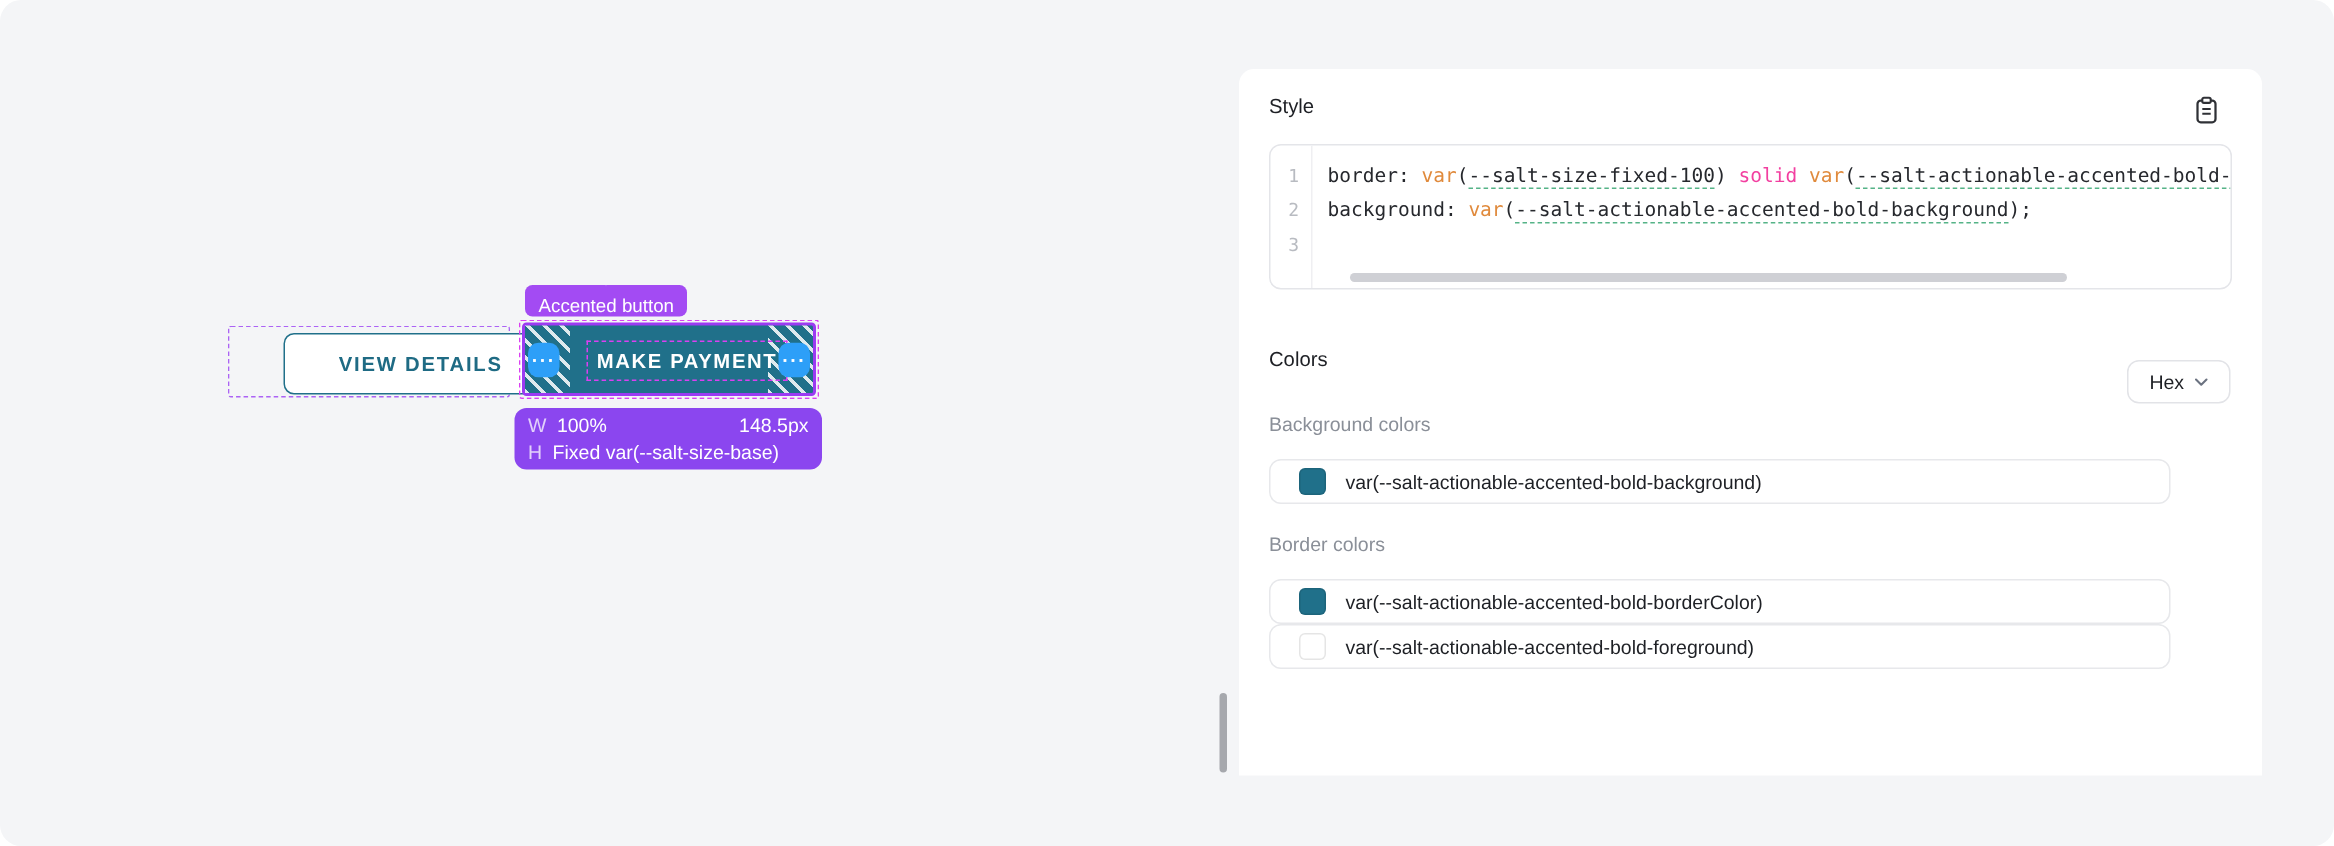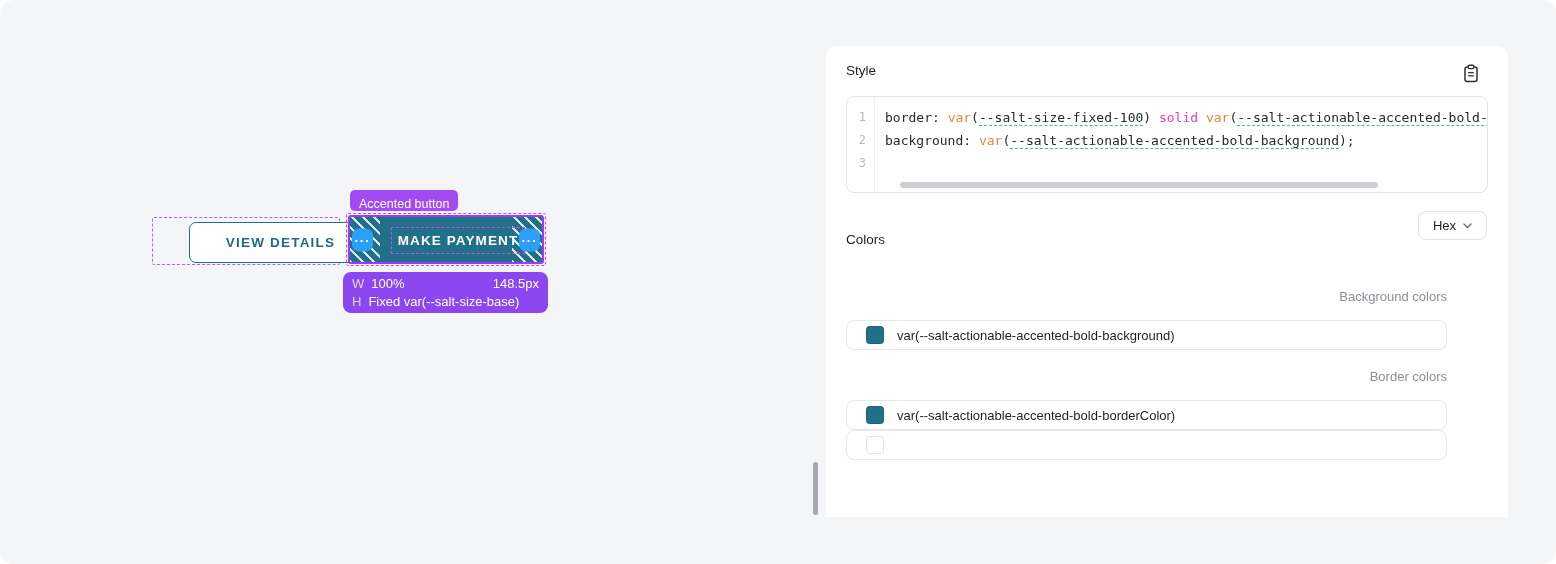--- a/index.html
+++ b/index.html
@@ -50,24 +50,24 @@
     font-family:"DejaVu Sans Mono","Liberation Mono",monospace;font-size:12px;line-height:23px;color:#B8BBC1;text-align:right;}
   .code-lines{flex:1;padding:9px 0 0 10px;overflow:hidden;
     font-family:"DejaVu Sans Mono","Liberation Mono",monospace;font-size:13px;line-height:23px;color:#26282D;}
   .code-line{white-space:pre;}
   .tok-fn{color:var(--code-orange,#E08A3C);}
   .tok-kw{color:var(--code-pink,#F23FA0);}
   .tok-vr{border-bottom:1px dashed var(--code-underline,#55B387);cursor:pointer;}
   .h-thumb{position:absolute;left:53px;bottom:4px;width:478px;height:6px;border-radius:3px;background:#CFD0D5;cursor:default;}
 
   .colors-title{top:186px;}
-  .hex-dropdown{position:absolute;left:592px;top:165px;width:69px;height:29px;box-sizing:border-box;background:#fff;
+  .hex-dropdown{position:absolute;left:592px;top:194px;width:69px;height:29px;box-sizing:border-box;background:#fff;
     border:1px solid #E2E3E7;border-radius:8px;display:flex;align-items:center;justify-content:center;gap:7px;
     font-size:13px;color:var(--text-dark,#1E2025);cursor:pointer;font-family:inherit;}
-  .color-groups{position:absolute;left:20px;top:240px;width:601px;text-align:right;}
+  .color-groups{position:absolute;left:20px;top:226px;width:601px;}
   .color-group-label{font-size:13px;color:var(--text-gray,#8A8F98);margin:19px 0 16px 0;}
   .color-group:first-child .color-group-label{margin-top:3px;}
   .color-row{height:30px;box-sizing:border-box;border:1px solid #E7E8EB;border-radius:8px;background:#fff;
     display:flex;align-items:center;padding-left:19px;gap:13px;cursor:pointer;}
   .swatch{width:18px;height:18px;border-radius:4px;box-shadow:inset 0 0 0 1px rgba(0,0,0,.10);}
   .color-value{font-size:13px;color:var(--text-dark,#1E2025);}
 </style>
 </head>
 <body>
 
@@ -159,18 +159,19 @@
           <div class="color-group">
             <div class="color-group-label">Border colors</div>
             <div class="color-row">
               <div class="swatch" style="background: rgb(32, 112, 138);"></div>
               <div class="color-value">var(--salt-actionable-accented-bold-borderColor)</div>
             </div>
           </div>
           <div class="color-group">
             <div class="color-row">
               <div class="swatch" style="background: rgb(255, 255, 255);"></div>
+              <div class="color-value">var(--salt-actionable-accented-bold-foreground)</div>
             </div>
           </div>
         </div>
     </div>
   </div>
 </div>
 
 </body></html>

